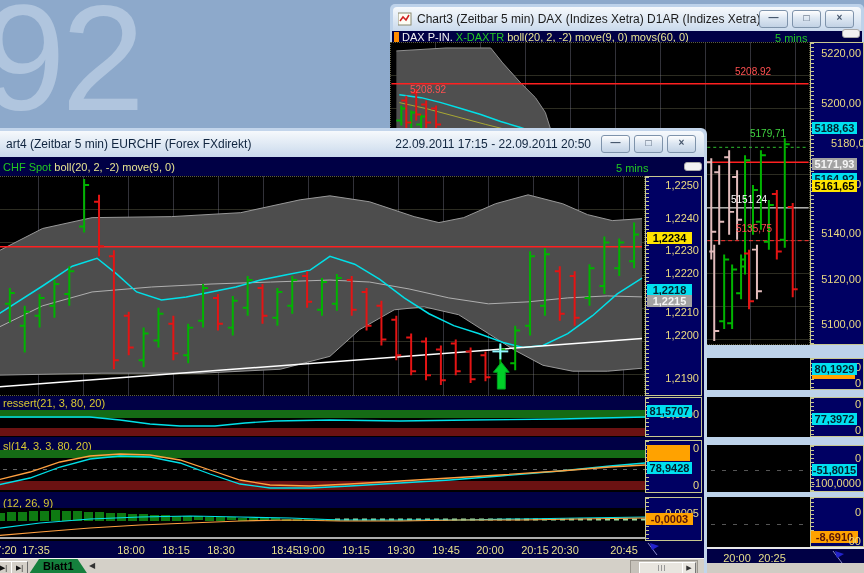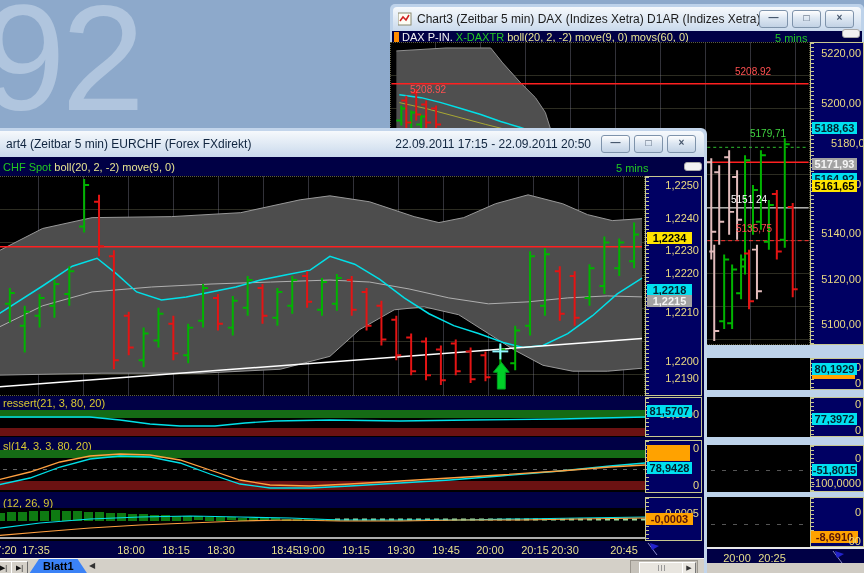--- a/index.html
+++ b/index.html
@@ -52,21 +52,21 @@
   .taxis{position:absolute;background:#000045;overflow:hidden;}
   .tl{position:absolute;top:3px;transform:translateX(-50%);color:#e8df8a;font-size:11px;white-space:nowrap;}
   .pl{position:absolute;font-size:10px;white-space:nowrap;z-index:3;}
   .plabelstrip{position:absolute;color:#d8c832;font-size:11px;background:#000045;white-space:nowrap;}
   .flag{position:absolute;}
   
   .tabbar{position:absolute;background:#d4d0c8;border-top:1px solid #f5f4f0;}
   .navbtn{position:absolute;top:2px;width:15px;height:13px;background:#d4d0c8;
      border:1px solid;border-color:#fff #6a6a6a #6a6a6a #fff;font-size:7px;line-height:12px;
      text-align:center;color:#111;}
-  .sheettab{position:absolute;left:36px;top:0;height:15px;padding:0 14px;background:#3b82f6;
+  .sheettab{position:absolute;left:36px;top:0;height:15px;padding:0 14px;background:#15803d;
      clip-path:polygon(10px 0,calc(100% - 10px) 0,100% 100%,0 100%);
      font-size:11px;font-weight:bold;line-height:14px;color:#000;}
   .backarrow{position:absolute;left:96px;top:2px;font-size:8px;color:#333;}
   .hscroll{position:absolute;height:14px;background:#c6c2ba;border:1px solid #9a968e;box-sizing:border-box;}
   .hthumb{position:absolute;left:8px;top:1px;width:42px;height:10px;background:#e8e5df;
      border:1px solid;border-color:#fff #777 #777 #fff;
      background-image:repeating-linear-gradient(to right,transparent 0 2px,#999 2px 3px);
      background-size:11px 6px;background-position:center;background-repeat:no-repeat;}
   .harrow{position:absolute;right:1px;top:1px;width:12px;height:10px;background:#e8e5df;
      border:1px solid;border-color:#fff #777 #777 #fff;font-size:7px;line-height:9px;text-align:center;color:#333;}
@@ -280,21 +280,21 @@
   </svg>
   <div class="scalebox" style="left:655px;top:48px;width:57px;height:220px;">
       <span class="sc tick" style="top: 2px;">1,2250</span>
       <span class="sc tick" style="top: 35px;">1,2240</span>
       <span class="sc last" style="top: 55px;">1,2234</span>
       <span class="sc tick" style="top: 67px;">1,2230</span>
       <span class="sc tick" style="top: 90px;">1,2220</span>
       <span class="sc bid" style="top: 107px;">1,2218</span>
       <span class="sc ask" style="top: 118px;">1,2215</span>
       <span class="sc tick" style="top: 129px;">1,2210</span>
-      <span class="sc tick" style="top: 178px;">1,2200</span>
+      <span class="sc tick" style="top: 152px;">1,2200</span>
       <span class="sc tick" style="top: 195px;">1,2190</span>
     </div>
 
   <div class="plabelstrip" style="left:3px;top:269px;width:649px;height:13px;">
     <span style="margin-left:10px;">ressert(21, 3, 80, 20)</span>
   </div>
   <svg class="panelbg" style="left:3px;top:282px;position:absolute;" width="652" height="27" viewBox="-7 0 652 27">
     <rect x="-7" y="0" width="652" height="8" fill="#156b15"></rect>
     <rect x="-7" y="18" width="652" height="8" fill="#6b1212"></rect>
     <polyline points="-7,7 90,7 120,10 150,14 180,16 215,16 245,13 275,11 330,10 400,11 470,10 560,9 645,7" fill="none" stroke="#00e0e8" stroke-width="1.3"></polyline>

